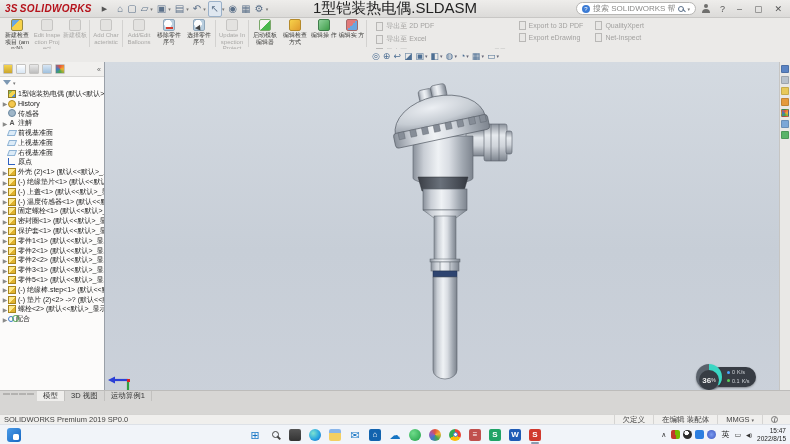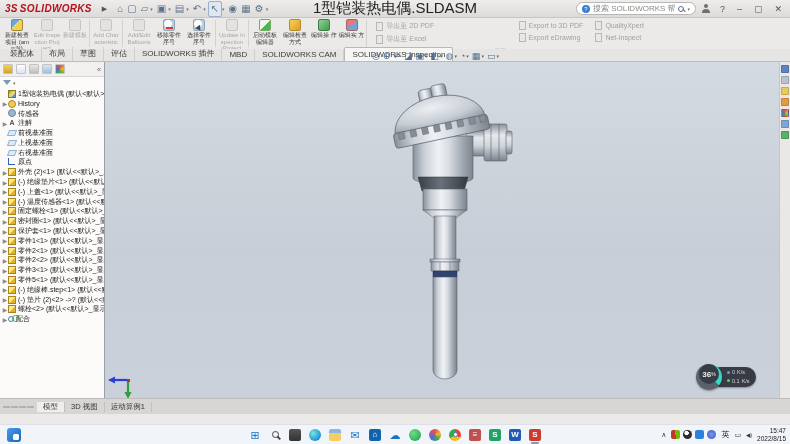--- a/index.html
+++ b/index.html
@@ -74,31 +74,31 @@
 .ti-origin::after{content:"";position:absolute;left:0;bottom:1px;width:1.4px;height:7px;background:#2d5fc0}
 .ti-part{background:linear-gradient(135deg,#ffe98c 0 55%,#e0b32f 55%);border:1px solid #a8851c}
 .ti-mates{border:1.2px solid #3f79c9;border-radius:50%;width:6px;height:6px}
 .ti-mates::after{content:"";position:absolute;left:2.5px;top:-2px;width:5px;height:5px;border:1.2px solid #47a447;border-radius:50%}
 
 .viewport{position:absolute;top:62px;left:105px;right:11px;bottom:40px;background:linear-gradient(180deg,#d4dae1 0%,#c7ced7 55%,#cbd1da 100%);overflow:hidden}
 .model{position:absolute;left:275px;top:18px}
 .triad{position:absolute;left:2px;bottom:4px}
 .netmon{position:absolute;right:23px;bottom:14px;width:60px;height:26px}
 .nm-pill{position:absolute;left:14px;top:3px;right:0;height:20px;background:#373c44;border-radius:10px;box-shadow:0 1px 2px rgba(0,0,0,.35)}
-.nm-gauge{position:absolute;left:0;top:0;width:26px;height:26px;border-radius:50%;background:conic-gradient(#3bd6c3 0 36%,#5a616b 36%);display:flex;align-items:flex-start;justify-content:center;box-shadow:0 1px 2px rgba(0,0,0,.35)}
+.nm-gauge{position:absolute;left:0;top:0;width:26px;height:26px;border-radius:50%;background:conic-gradient(#3bd6c3 0 36%,#5a616b 36%);display:flex;align-items:flex-end;justify-content:center;box-shadow:0 1px 2px rgba(0,0,0,.35)}
 .nm-inner{width:20px;height:20px;border-radius:50%;background:#373c44;color:#eee;font-size:8px;display:flex;align-items:center;justify-content:center;font-weight:bold}
 .nm-inner .u{font-size:5px;font-weight:normal}
 .nm-rows{position:absolute;left:31px;top:5px;display:flex;flex-direction:column;gap:2.5px}
 .nm-row{display:flex;align-items:center;gap:2px;color:#cfd3d8;font-size:5.5px;line-height:6px}
 .nm-dot{width:3px;height:3px;border-radius:50%;flex:none}
 
 .taskpane{position:absolute;top:62px;right:0;width:11px;bottom:40px;background:#e9e8e6;border-left:1px solid #c6c5c3;display:flex;flex-direction:column;align-items:center;padding-top:3px;gap:3px}
 .tp-ico{width:8px;height:8px;border-radius:1px;flex:none;border:1px solid rgba(0,0,0,.15)}
 
-.doc-tabs{position:absolute;left:0;right:0;bottom:30px;height:16px;background:#d7d6d4;border-top:1px solid #bdbcba;display:flex;align-items:center}
+.doc-tabs{position:absolute;left:0;right:0;bottom:30px;height:24px;background:#d7d6d4;border-top:1px solid #bdbcba;display:flex;align-items:flex-start}
 .dnav{display:flex;gap:1px;padding:1.5px 3px}
 .dnav span{width:7px;background:#c9c8c6;border:1px solid #b3b2b0}
 .dtab{font-size:7.5px;padding:0 6px;display:flex;align-items:center;color:#333;border-right:1px solid #c2c1bf}
 .dtab.active{background:#efeeec}
 .statusbar{position:absolute;left:0;right:0;bottom:20px;height:10px;background:#f0efed;border-top:1px solid #d5d4d2;display:flex;align-items:center;font-size:7.5px;color:#444;padding:0 4px}
 .sb-right{margin-left:auto;display:flex;align-items:center;height:100%}
 .sb-item{padding:0 8px;border-left:1px solid #d5d4d2;display:flex;align-items:center;gap:2px;height:100%;white-space:nowrap}
 .sb-car{font-size:5px;color:#666}
 .globe{width:7px;height:7px;border:1px solid #777;border-radius:50%;position:relative;overflow:hidden}
 .globe::before{content:"";position:absolute;left:2px;top:-1px;width:3px;height:9px;border:1px solid #777;border-radius:50%}
@@ -252,30 +252,20 @@
             <span>QualityXpert</span>
           </div>
           <div class="exp-item">
             <span class="exp-ico"></span>
             <span>Net-Inspect</span>
           </div>
         </div>
       </div>
   </div>
 
-  <div class="ribbon-tabs" id="rtabs">
-      <div class="rtab">装配体</div>
-      <div class="rtab">布局</div>
-      <div class="rtab">草图</div>
-      <div class="rtab">评估</div>
-      <div class="rtab">SOLIDWORKS 插件</div>
-      <div class="rtab">MBD</div>
-      <div class="rtab">SOLIDWORKS CAM</div>
-      <div class="rtab active">SOLIDWORKS Inspection</div>
-    </div>
 
   <div class="hud" id="hud">
       <span class="hi">◎</span>
       <span class="hi">⊕</span>
       <span class="hi">↩</span>
       <span class="hi">◪</span>
       <span class="hi">▣</span>
       <span class="hcar">▾</span>
       <span class="hi">◧</span>
       <span class="hcar">▾</span>
@@ -538,20 +528,34 @@
       <span></span>
       <span></span>
     </div>
     <div style="display:flex" id="dtabs">
         <div class="dtab active">模型</div>
         <div class="dtab">3D 视图</div>
         <div class="dtab">运动算例1</div>
       </div>
   </div>
 
+  <div class="statusbar">
+    <span>SOLIDWORKS Premium 2019 SP0.0</span>
+    <div class="sb-right">
+      <span class="sb-item">欠定义</span>
+      <span class="sb-item">在编辑 装配体</span>
+      <span class="sb-item">
+          <span>MMGS</span>
+          <span class="sb-car">▾</span>
+        </span>
+      <span class="sb-item">
+          <span class="globe"></span>
+        </span>
+    </div>
+  </div>
 
   <div class="taskbar">
     <div class="widgets"></div>
     <div class="tb-center" id="tbcenter">
         <span class="tic">
           <span class="glyph" style="color: rgb(21, 116, 196);">⊞</span>
         </span>
         <span class="tic">
           <span class="tmag"></span>
         </span>

